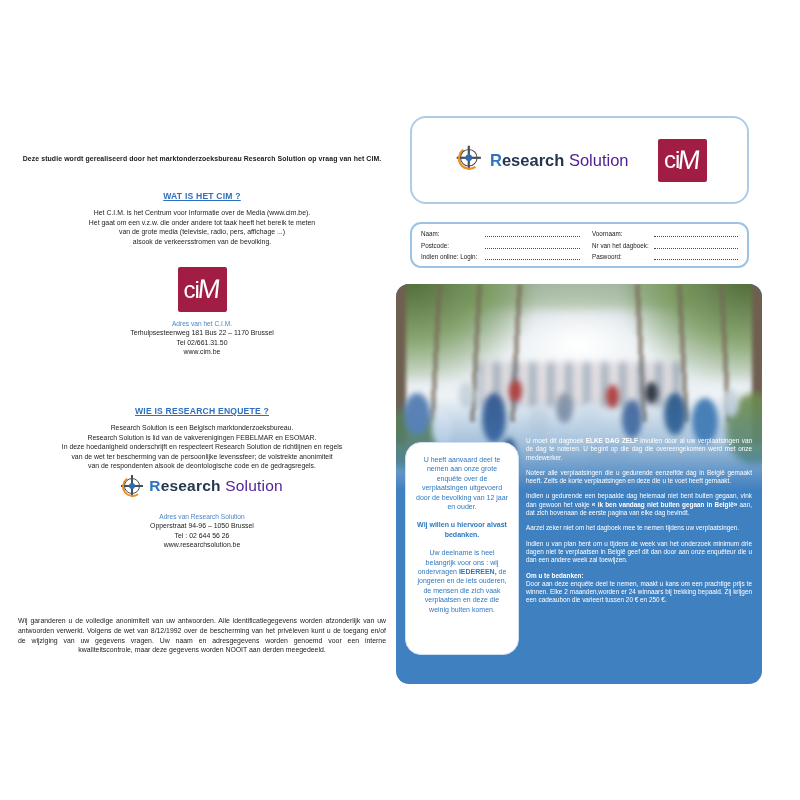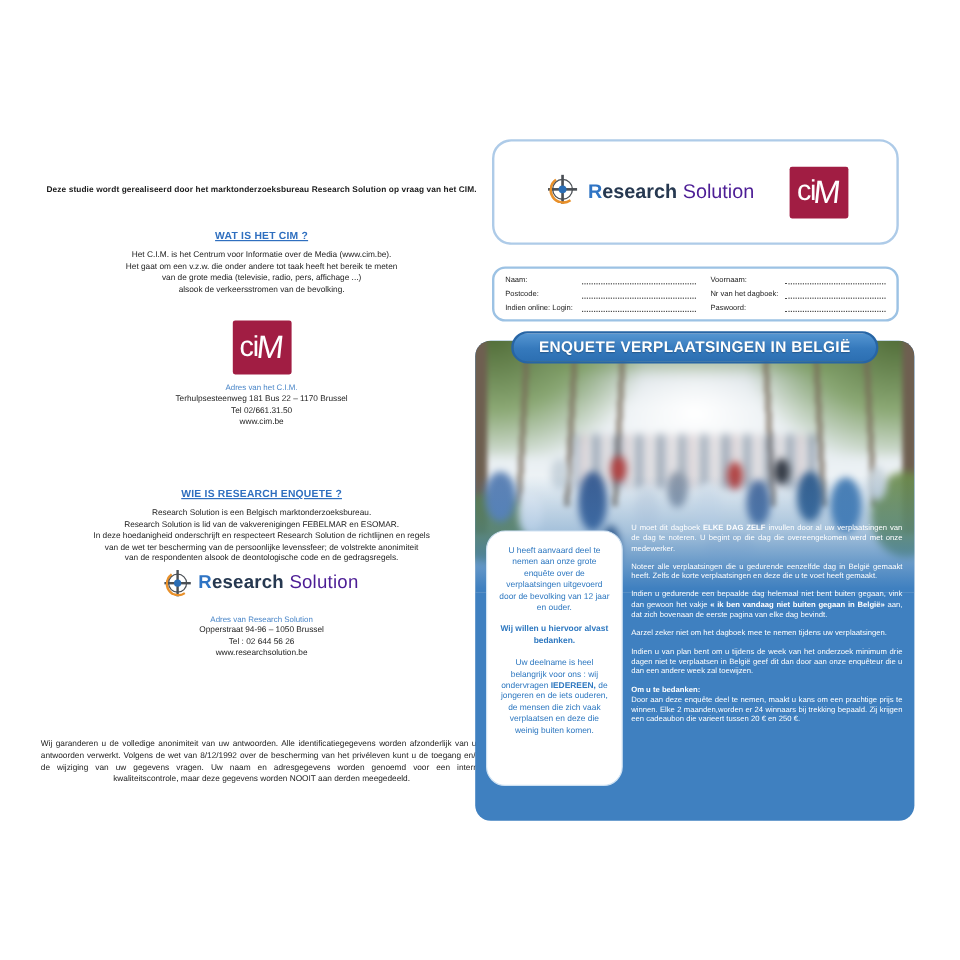--- a/index.html
+++ b/index.html
@@ -3,21 +3,21 @@
 <meta charset="utf-8">
 <style>
   html,body{margin:0;padding:0;}
   body{
     width:800px;height:800px;background:#ffffff;position:relative;
     font-family:"Liberation Sans","DejaVu Sans",sans-serif;color:#1a1a1a;
     -webkit-font-smoothing:antialiased;
   }
   
   .left-page{position:absolute;left:18px;top:155px;width:368px;}
-  .lp-block{position:absolute;left:16px;width:100%;}
+  .lp-block{position:absolute;left:0;width:100%;}
   .intro-line{top:0;font-size:6.9px;font-weight:bold;text-align:center;white-space:nowrap;letter-spacing:.1px;}
   .sec-heading{color:#2f6fbf;font-weight:bold;font-size:8.6px;text-decoration:underline;text-align:center;letter-spacing:.2px;}
   .h-cim{top:36px;}
   .h-rs{top:251px;}
   .centered-lines{text-align:center;font-size:6.9px;line-height:9.6px;color:#222;}
   .cim-lines{top:53px;}
   .rs-lines{top:268px;}
   .logo-cim{
     background:#a11d43;color:#fff;border-radius:2px;
     display:flex;align-items:center;justify-content:center;line-height:1;
@@ -208,21 +208,20 @@
     <span class="f-label">Nr van het dagboek:</span>
     <span class="f-line"></span>
 
     <span class="f-label">Indien online: Login:</span>
     <span class="f-line"></span>
     <span class="f-sp"></span>
     <span class="f-label">Paswoord:</span>
     <span class="f-line"></span>
   </div>
 
-  <div class="rp-banner">ENQUETE VERPLAATSINGEN IN BELGIË</div>
 
   <div class="rp-photo-card">
 
     <div class="photo">
       <div class="photo-inner">
         <div class="sky"></div>
         <div class="canopy"></div>
         <div class="foliage fl"></div>
         <div class="foliage fr"></div>
         <div class="trunks tl"></div>

